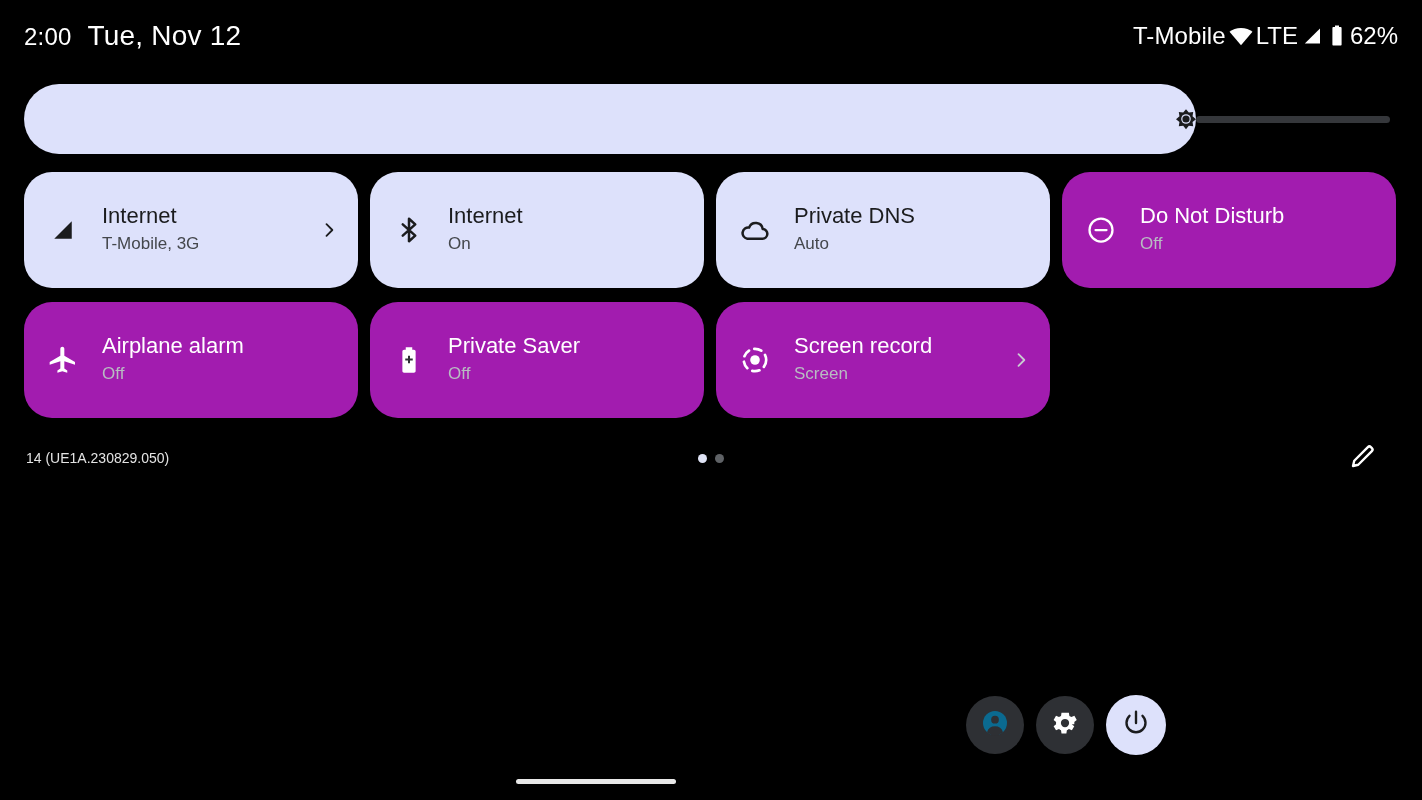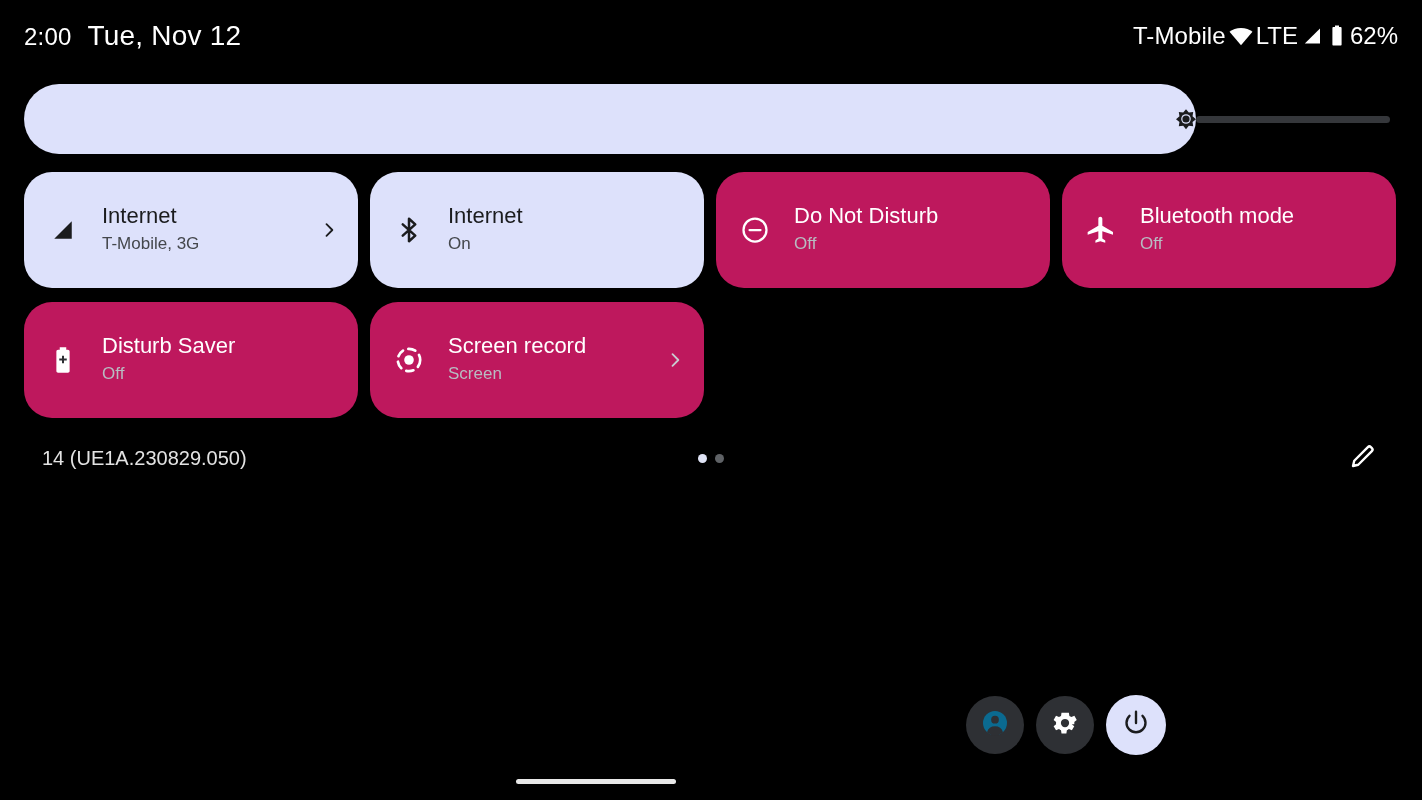--- a/index.html
+++ b/index.html
@@ -62,21 +62,21 @@
     display: grid;
     grid-template-columns: repeat(4, 334px);
     grid-auto-rows: 116px;
     column-gap: 12px; row-gap: 14px;
   }
   .tile {
     position: relative;
     border-radius: 28px;
     display: flex; align-items: center;
     padding: 0 18px 0 22px;
-    background: #be185d;
+    background: #a21caf;
     cursor: pointer;
   }
   .tile.active { background: #dde1fb; }
   .tile-icon {
     width: 34px; height: 34px;
     flex: 0 0 34px;
     display: flex; align-items: center; justify-content: center;
     margin-right: 22px;
   }
   .tile-text { display: flex; flex-direction: column; justify-content: center; min-width: 0; }
@@ -97,22 +97,22 @@
   }
   .tile-chevron.hidden { visibility: hidden; }
 
   
   #footer-row {
     position: absolute; left: 0; top: 438px;
     width: 1422px; height: 40px;
     display: flex; align-items: center;
   }
   #build-label {
-    position: absolute; left: 42px;
-    font-size: 20px; color: #e3e3e3;
+    position: absolute; left: 26px;
+    font-size: 14px; color: #e3e3e3;
     white-space: nowrap;
   }
   #page-dots {
     position: absolute; left: 50%; transform: translateX(-50%);
     display: flex; align-items: center; gap: 8px;
   }
   .dot { width: 9px; height: 9px; border-radius: 50%; }
   .dot.on  { background: #dfe3f5; }
   .dot.off { background: #5f6266; }
   #edit-button {
@@ -212,20 +212,32 @@
           <path fill="none" stroke="#1b1c1e" stroke-width="2" stroke-linejoin="round" stroke-linecap="round" d="M7 7.5l10 9-5 4.5V3l5 4.5-10 9"></path>
         </svg>
       </span>
       <span class="tile-text">
         <span class="tile-title">Internet</span>
         <span class="tile-sub">On</span>
       </span>
       <span class="tile-chevron hidden"></span>
     </div>
 
+    <div class="tile active">
+      <span class="tile-icon">
+        <svg width="32" height="32" viewBox="0 0 24 24">
+          <path fill="none" stroke="#1b1c1e" stroke-width="1.9" stroke-linejoin="round" d="M6.2 18.5h11.3a3.6 3.6 0 0 0 .3-7.2 5.3 5.3 0 0 0-10.2-1.1 3.9 3.9 0 0 0-1.4 8.3z"></path>
+        </svg>
+      </span>
+      <span class="tile-text">
+        <span class="tile-title">Private DNS</span>
+        <span class="tile-sub">Auto</span>
+      </span>
+      <span class="tile-chevron hidden"></span>
+    </div>
 
     <div class="tile">
       <span class="tile-icon">
         <svg width="30" height="30" viewBox="0 0 24 24">
           <circle cx="12" cy="12" r="9.2" fill="none" stroke="#ffffff" stroke-width="1.8"></circle>
           <path stroke="#ffffff" stroke-width="1.8" stroke-linecap="round" d="M7.6 12h8.8"></path>
         </svg>
       </span>
       <span class="tile-text">
         <span class="tile-title">Do Not Disturb</span>
@@ -235,35 +247,35 @@
     </div>
 
 
     <div class="tile">
       <span class="tile-icon">
         <svg width="32" height="32" viewBox="0 0 24 24">
           <path fill="#ffffff" d="M21 15.5v-2l-8-4.7V3.6c0-.9-.7-1.6-1.5-1.6S10 2.7 10 3.6v5.2l-8 4.7v2l8-2.5v5.3l-2.2 1.5v1.7l3.7-1 3.7 1v-1.7L13 18.3V13l8 2.5z"></path>
         </svg>
       </span>
       <span class="tile-text">
-        <span class="tile-title">Bluetooth mode</span>
+        <span class="tile-title">Airplane alarm</span>
         <span class="tile-sub">Off</span>
       </span>
       <span class="tile-chevron hidden"></span>
     </div>
 
     <div class="tile">
       <span class="tile-icon">
         <svg width="30" height="30" viewBox="0 0 24 24">
           <path fill="#ffffff" d="M9.4 1.8h5.2v1.9h1.3c.8 0 1.4.6 1.4 1.4v15.7c0 .8-.6 1.4-1.4 1.4H8.1c-.8 0-1.4-.6-1.4-1.4V5.1c0-.8.6-1.4 1.4-1.4h1.3V1.8z"></path>
           <path fill="#2e3034" d="M11.2 8.6h1.6v2.2H15v1.6h-2.2v2.2h-1.6v-2.2H9v-1.6h2.2V8.6z"></path>
         </svg>
       </span>
       <span class="tile-text">
-        <span class="tile-title">Disturb Saver</span>
+        <span class="tile-title">Private Saver</span>
         <span class="tile-sub">Off</span>
       </span>
       <span class="tile-chevron hidden"></span>
     </div>
 
     <div class="tile">
       <span class="tile-icon">
         <svg width="32" height="32" viewBox="0 0 24 24">
           <circle cx="12" cy="12" r="8.4" fill="none" stroke="#ffffff" stroke-width="2" stroke-dasharray="5.5 4.2" stroke-linecap="round"></circle>
           <circle cx="12" cy="12" r="3.6" fill="#ffffff"></circle>

